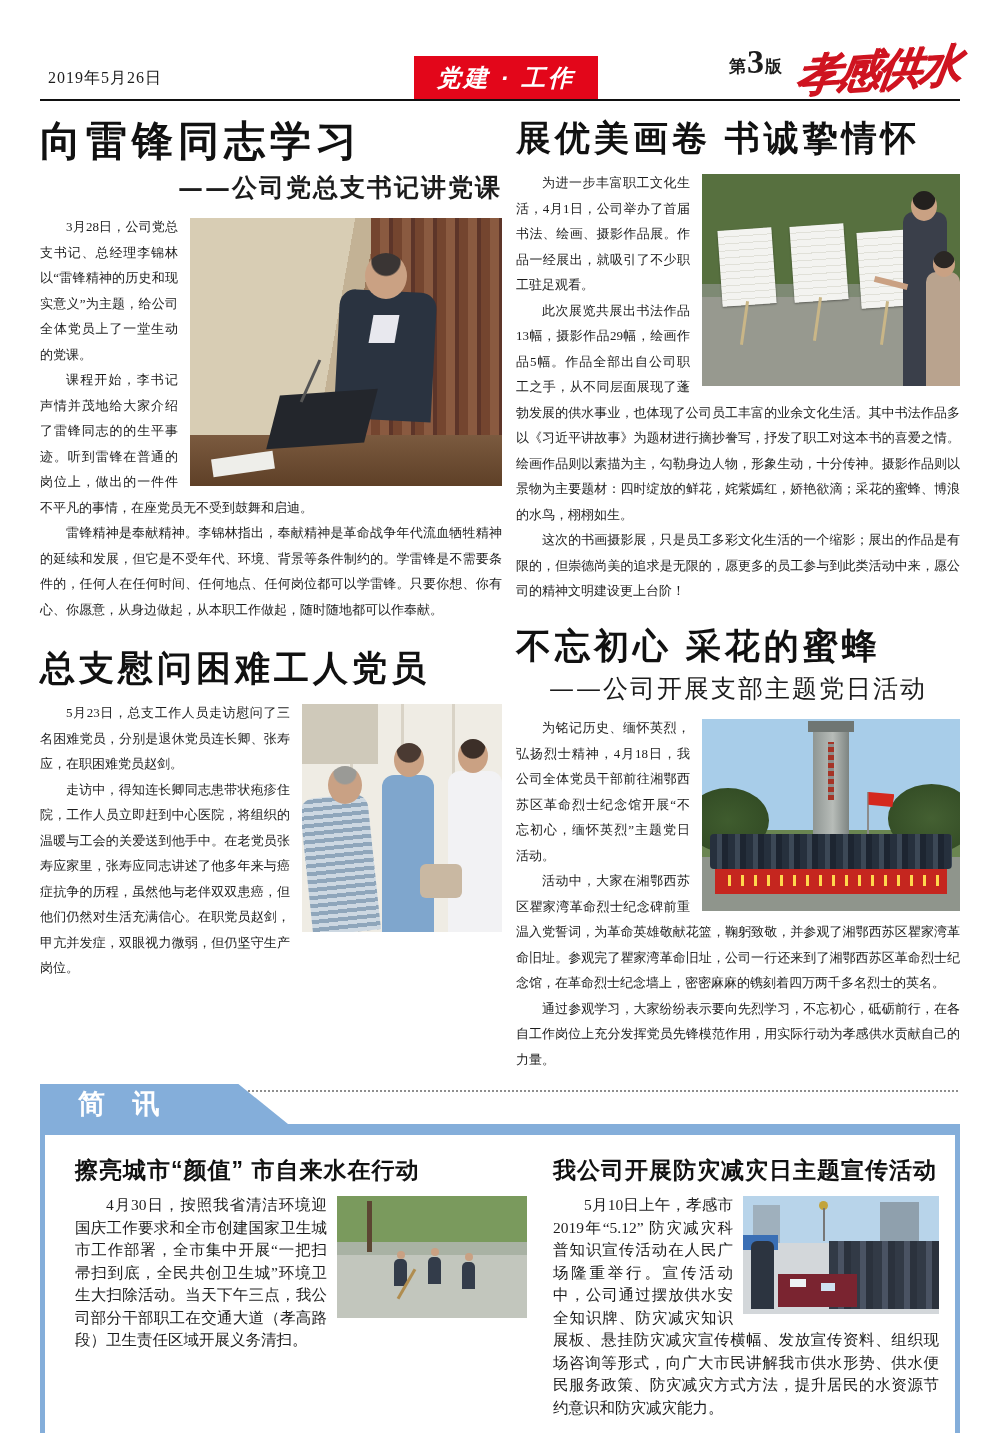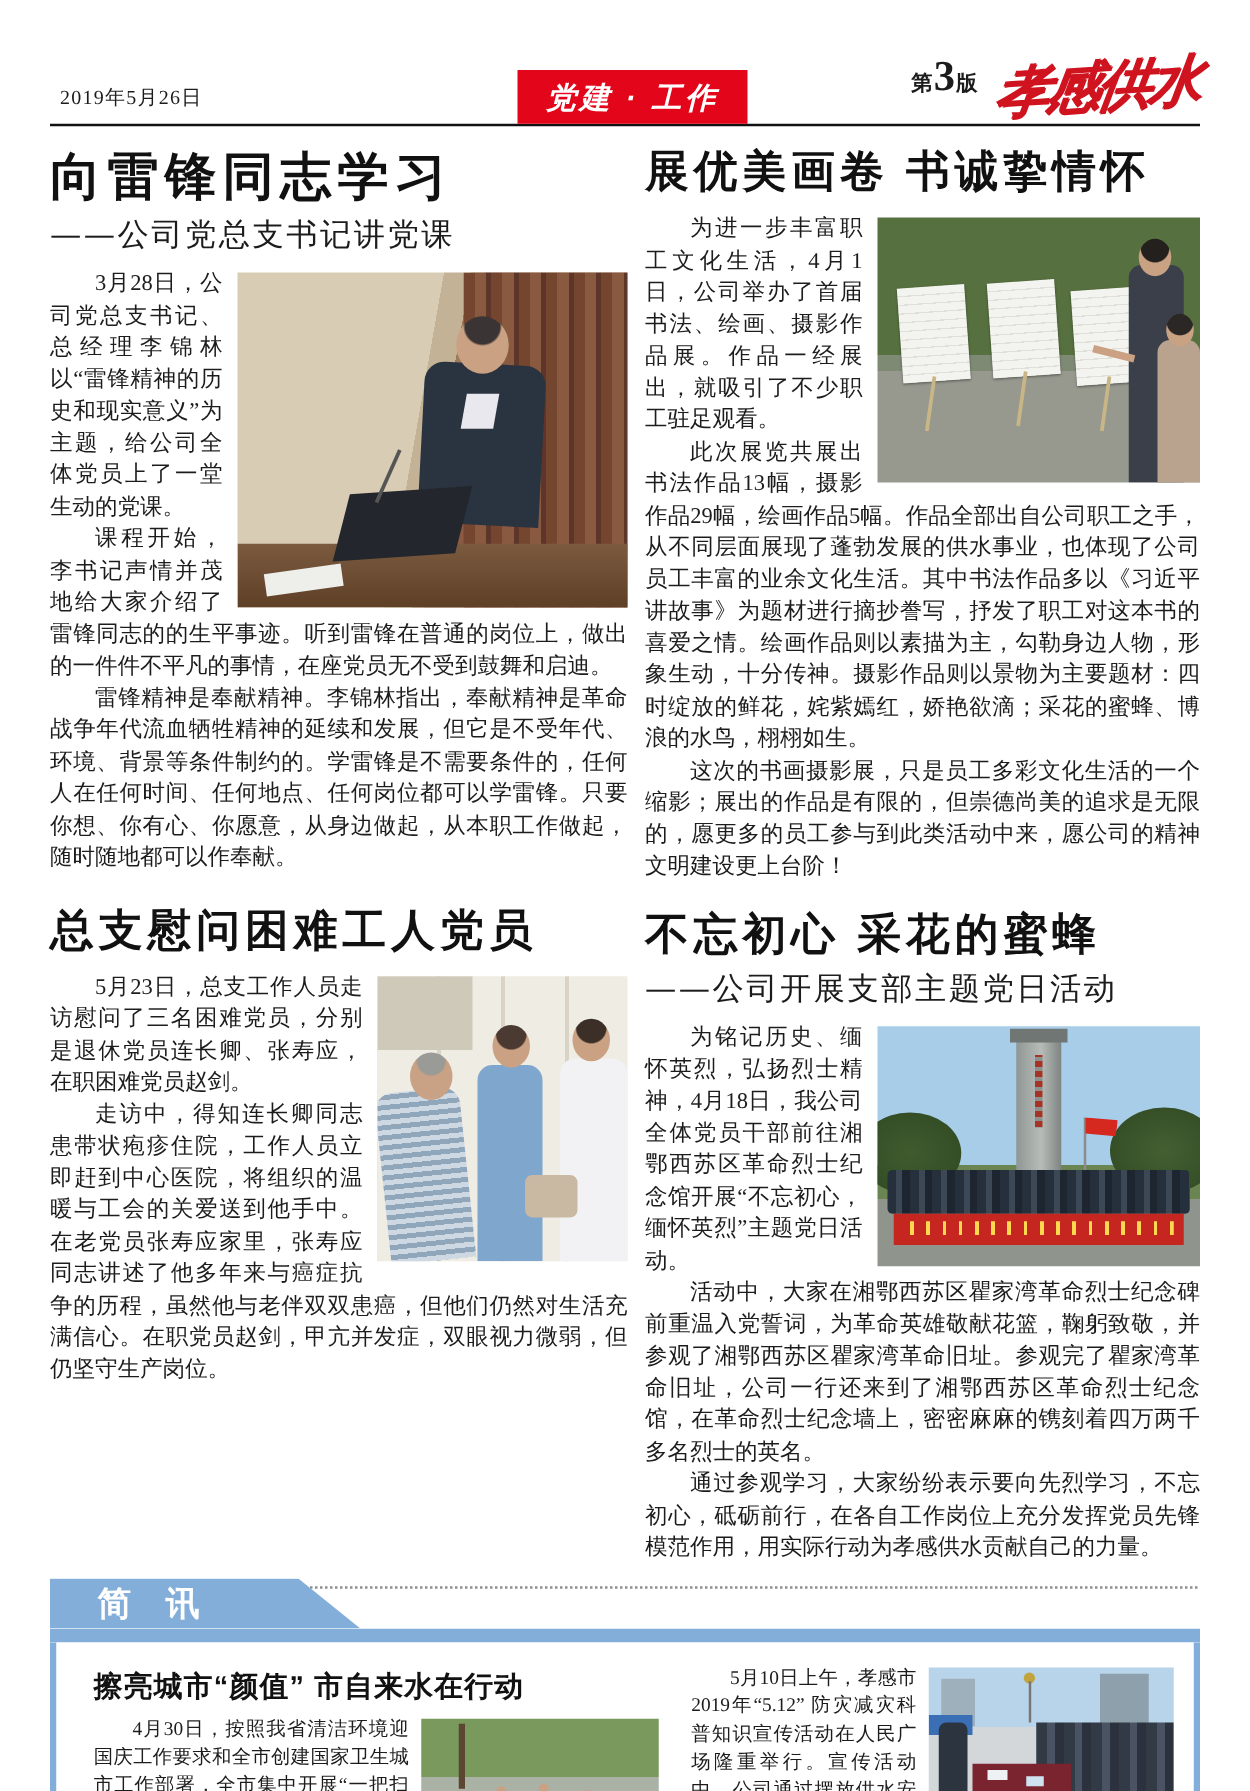--- a/index.html
+++ b/index.html
@@ -21,23 +21,23 @@
       text-shadow:1px 1px 0 #cf1420;margin-left:14px;}
   
   .main{display:flex;padding:6px 40px 0 40px;gap:14px;}
   .col-l{width:462px;}
   .col-r{width:444px;}
   .art-title{font-family:"Liberation Sans","DejaVu Sans",sans-serif;font-weight:bold;color:#111;
       margin:0;line-height:1.15;}
   .t-xl{font-size:41px;letter-spacing:5px;}
   .t-l{font-size:35px;letter-spacing:4px;}
   .art-sub{font-size:25px;letter-spacing:2px;margin:6px 0 10px 0;font-family:"DejaVu Serif",serif;}
-  .sub-c{text-align:left;}
-  .sub-r{text-align:left;}
-  .body{font-size:18px;line-height:25.5px;text-align:justify;}
+  .sub-c{text-align:right;font-weight:bold;}
+  .sub-r{text-align:center;}
+  .body{font-size:13px;line-height:25.5px;text-align:justify;}
   .body p{margin:0;text-indent:2em;}
   .photo{float:right;position:relative;overflow:hidden;margin:4px 0 6px 12px;background:#ccc;}
   .ab{position:absolute;}
   .mt26{margin-top:26px;}
   .mt30{margin-top:22px;}
   
   .brief{position:relative;margin-top:10px;padding:0 40px;}
   .brief-dash{position:absolute;top:6px;left:212px;right:42px;border-top:2px dotted #8f8f8f;}
   .brief-tab{position:relative;width:248px;height:40px;margin-top:12px;background:#84aeda;
       clip-path:polygon(0 0,80% 0,100% 100%,0 100%);
@@ -241,20 +241,21 @@
             <div class="ab h h2"></div>
             <div class="ab h h3"></div>
             <div class="ab broom"></div>
           </div>
           <p>4月30日，按照我省清洁环境迎国庆工作要求和全市创建国家卫生城市工作部署，全市集中开展“一把扫帚扫到底，全民共创卫生城”环境卫生大扫除活动。当天下午三点，我公司部分干部职工在交通大道（孝高路段）卫生责任区域开展义务清扫。</p>
         </div>
 
       </div>
 
       <div class="bcol-r">
+        <div class="b-title first">我公司开展防灾减灾日主题宣传活动</div>
         <div class="b-body">
           <div class="photo ph-plaza">
             <div class="ab bldg1"></div>
             <div class="ab bldg2"></div>
             <div class="ab ball"></div>
             <div class="ab pole"></div>
             <div class="ab canopy"></div>
             <div class="ab crowd"></div>
             <div class="ab wm"></div>
             <div class="ab table"></div>

